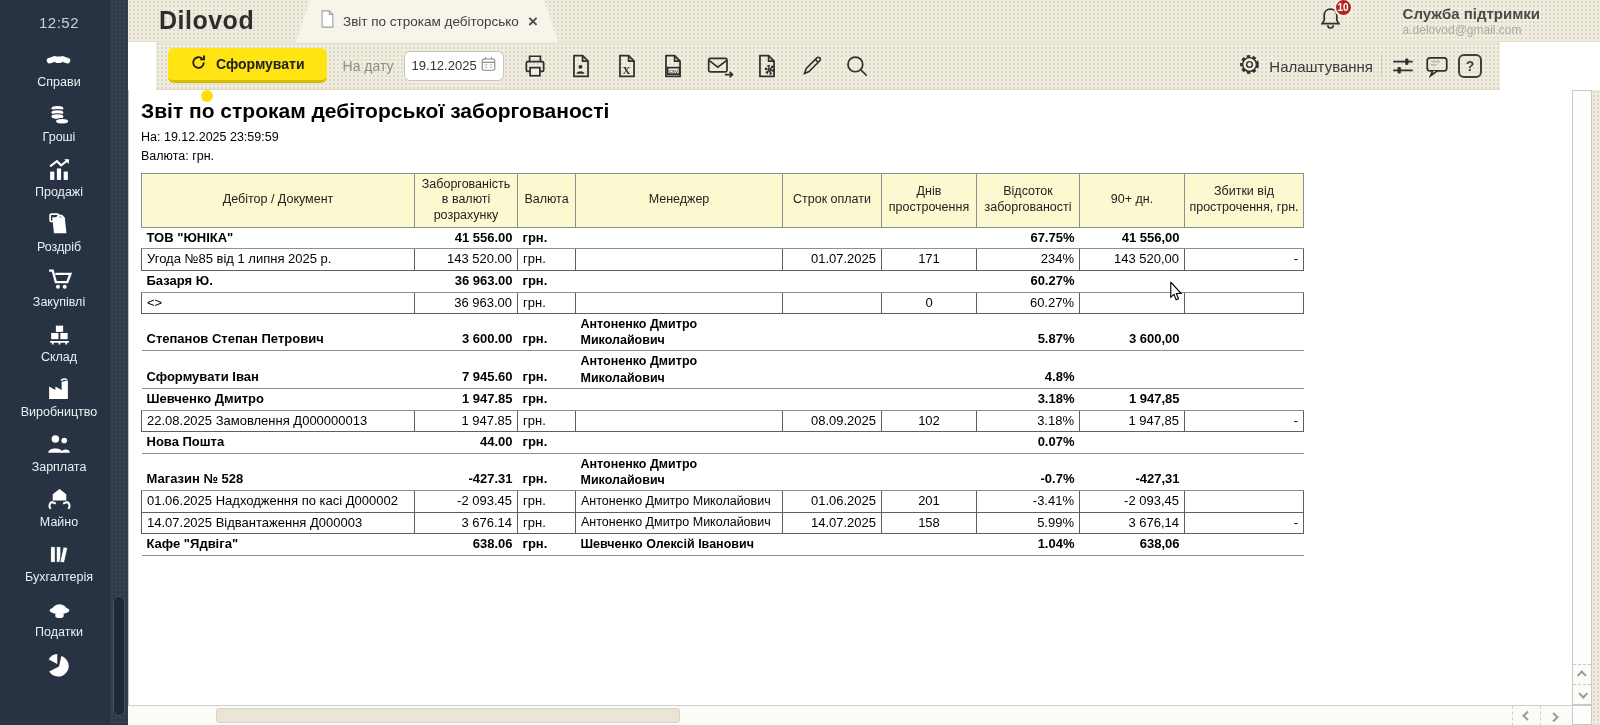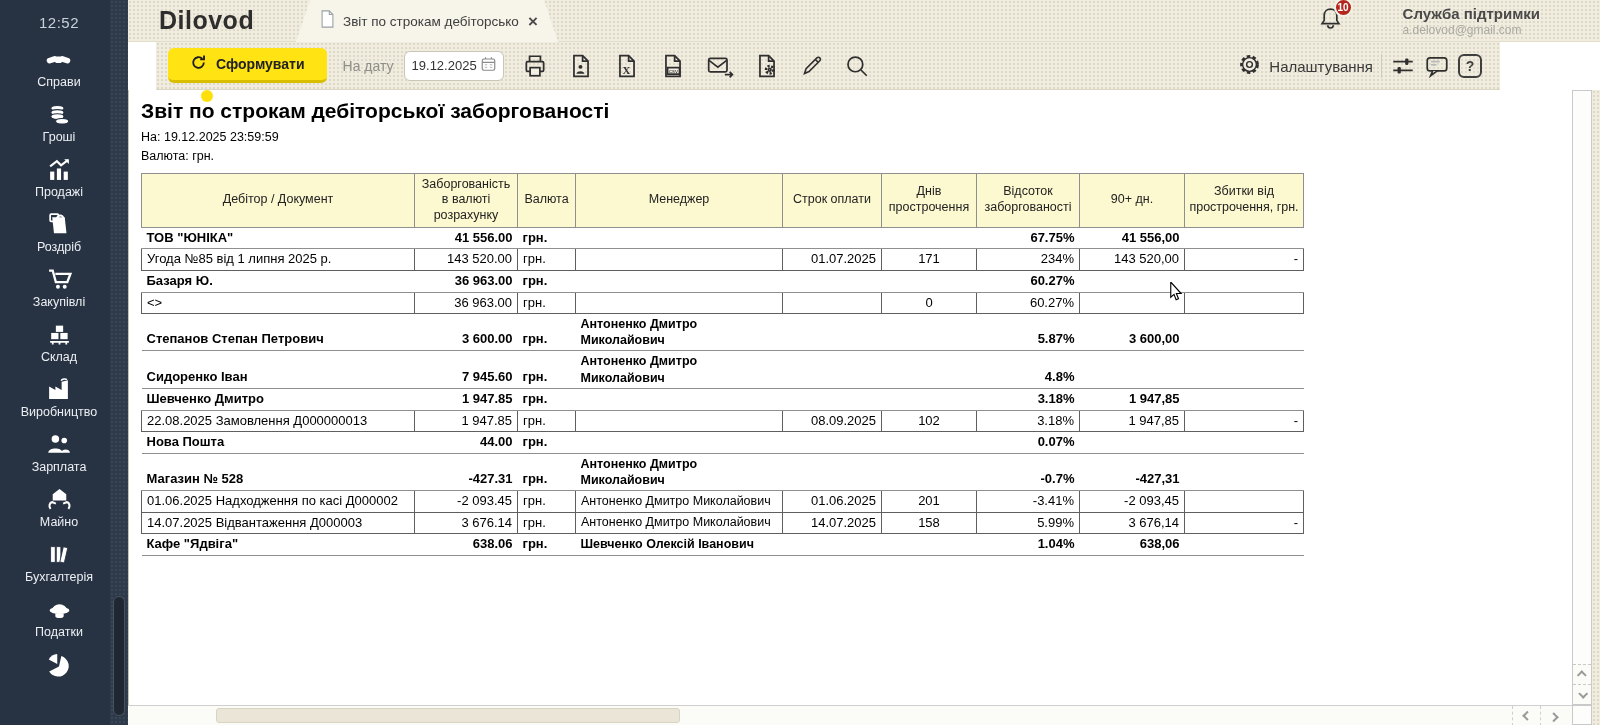--- a/index.html
+++ b/index.html
@@ -475,21 +475,21 @@
             <td class="c-amount">3 600.00</td>
             <td class="c-cur">грн.</td>
             <td class="c-mgr">Антоненко Дмитро Миколайович</td>
             <td class="c-due"></td>
             <td class="c-days"></td>
             <td class="c-pct">5.87%</td>
             <td class="c-d90">3 600,00</td>
             <td class="c-loss"></td>
           </tr>
           <tr class="group">
-            <td class="c-name">Сидоренко Іван</td>
+            <td class="c-name">Сформувати Іван</td>
             <td class="c-amount">7 945.60</td>
             <td class="c-cur">грн.</td>
             <td class="c-mgr">Антоненко Дмитро Миколайович</td>
             <td class="c-due"></td>
             <td class="c-days"></td>
             <td class="c-pct">4.8%</td>
             <td class="c-d90"></td>
             <td class="c-loss"></td>
           </tr>
           <tr class="group">

